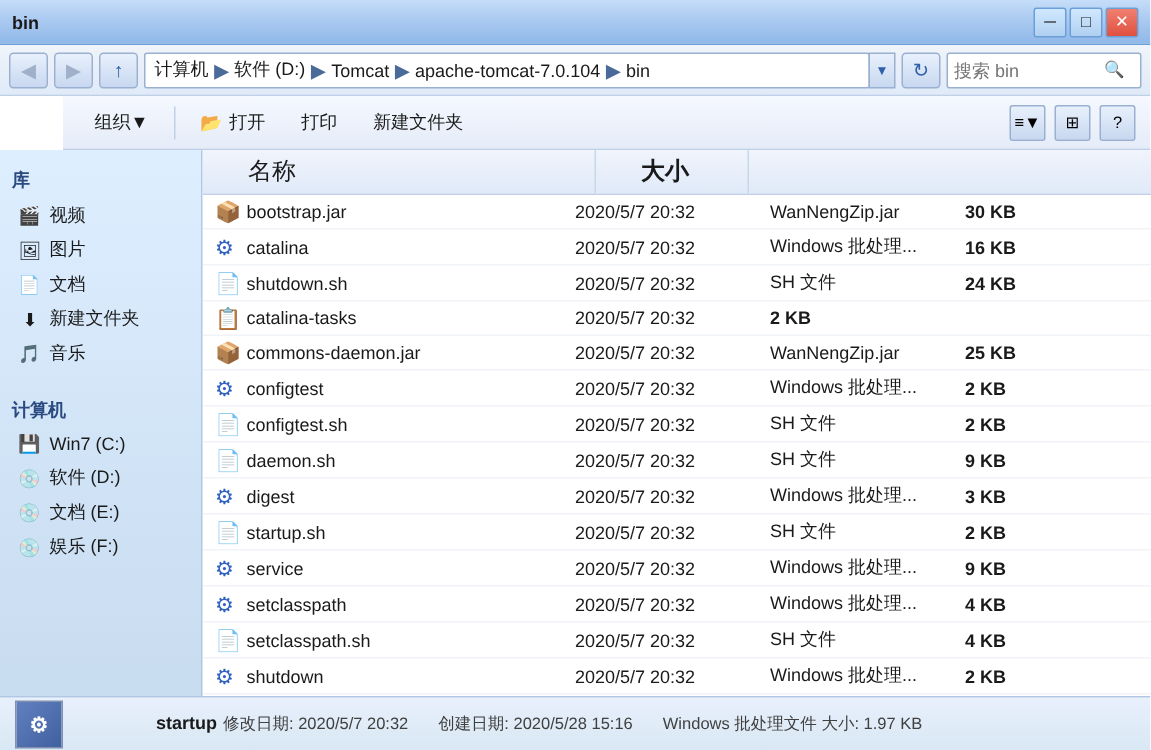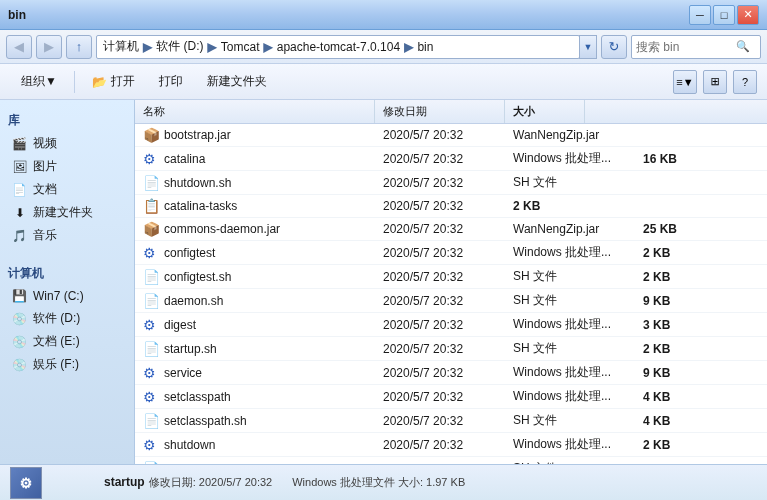--- a/index.html
+++ b/index.html
@@ -133,20 +133,21 @@
 
     
     .toolbar {
       background: linear-gradient(to bottom, #f5f8ff, #e5ecf8);
       height: 36px;
       display: flex;
       align-items: center;
       padding: 0 10px;
       border-bottom: 1px solid #c0d0e8;
       gap: 2px;
+      margin-left: 42px;
     }
     .toolbar-btn {
       height: 28px;
       padding: 0 10px;
       display: flex;
       align-items: center;
       gap: 4px;
       background: transparent;
       border: 1px solid transparent;
       border-radius: 3px;
@@ -222,26 +223,27 @@
     .filelist-header {
       display: flex;
       background: linear-gradient(to bottom, #f0f4fc, #e0eaf8);
       border-bottom: 1px solid #c0d0e8;
       position: sticky;
       top: 0;
       z-index: 10;
     }
     .col-header {
       padding: 4px 8px;
-      font-size: 11px;
+      font-size: 16px;
       color: #1a1a1a;
       border-right: 1px solid #c8d8e8;
       cursor: pointer;
       user-select: none;
       white-space: nowrap;
+      margin-left: 22px;
     }
     .col-name { width: 240px; }
     .col-date { width: 130px; }
     .col-type { width: 130px; }
     .col-size { width: 80px; font-weight: bold; }
 
     .file-row {
       display: flex;
       align-items: center;
       border-bottom: 1px solid #f0f4f8;
@@ -401,48 +403,49 @@
       <div class="sidebar-item">
         <div class="sidebar-icon">💿</div>
         <span>娱乐 (F:)</span>
       </div>
     </div>
   </div>
 
   <div class="filelist">
     <div class="filelist-header">
       <div class="col-header col-name">名称</div>
-      <div class="col-header col-date">修改日期</div>
       <div class="col-header col-size">大小</div>
     </div>
     <div id="file-rows-container">
         <div class="file-row">
     <div class="file-cell file-name-cell">
       <div class="file-icon" style="color:#a05030; font-size:14px;">📦</div>
       <span>bootstrap.jar</span>
     </div>
     <div class="file-cell col-date">2020/5/7 20:32</div>
     <div class="file-cell col-type">WanNengZip.jar</div>
+    <div class="file-cell col-size">30 KB</div>
   </div>
         <div class="file-row">
     <div class="file-cell file-name-cell">
       <div class="file-icon" style="color:#3060c0; font-size:14px;">⚙</div>
       <span>catalina</span>
     </div>
     <div class="file-cell col-date">2020/5/7 20:32</div>
     <div class="file-cell col-type">Windows 批处理...</div>
     <div class="file-cell col-size">16 KB</div>
   </div>
         <div class="file-row">
     <div class="file-cell file-name-cell">
       <div class="file-icon" style="color:#606060; font-size:14px;">📄</div>
       <span>shutdown.sh</span>
     </div>
     <div class="file-cell col-date">2020/5/7 20:32</div>
     <div class="file-cell col-type">SH 文件</div>
+    <div class="file-cell col-size">24 KB</div>
   </div>
         <div class="file-row">
     <div class="file-cell file-name-cell">
       <div class="file-icon" style="color:#d04020; font-size:14px;">📋</div>
       <span>catalina-tasks</span>
     </div>
     <div class="file-cell col-date">2020/5/7 20:32</div>
     <div class="file-cell col-size">2 KB</div>
   </div>
         <div class="file-row">
@@ -554,19 +557,23 @@
     <span style="font-size:14px; color: white; font-weight: bold;">⚙</span>
   </div>
   <div class="status-info">
     <div class="status-name">startup</div>
     <div class="status-details">
       <span>
         <span>修改日期:</span>
         <span>2020/5/7 20:32</span>
       </span>
       <span>
+        <span>创建日期:</span>
+        <span>2020/5/28 15:16</span>
+      </span>
+      <span>
         <span>Windows 批处理文件</span>
         <span>大小:</span>
         <span>1.97 KB</span>
       </span>
     </div>
   </div>
 </div>
 
 </body></html>

